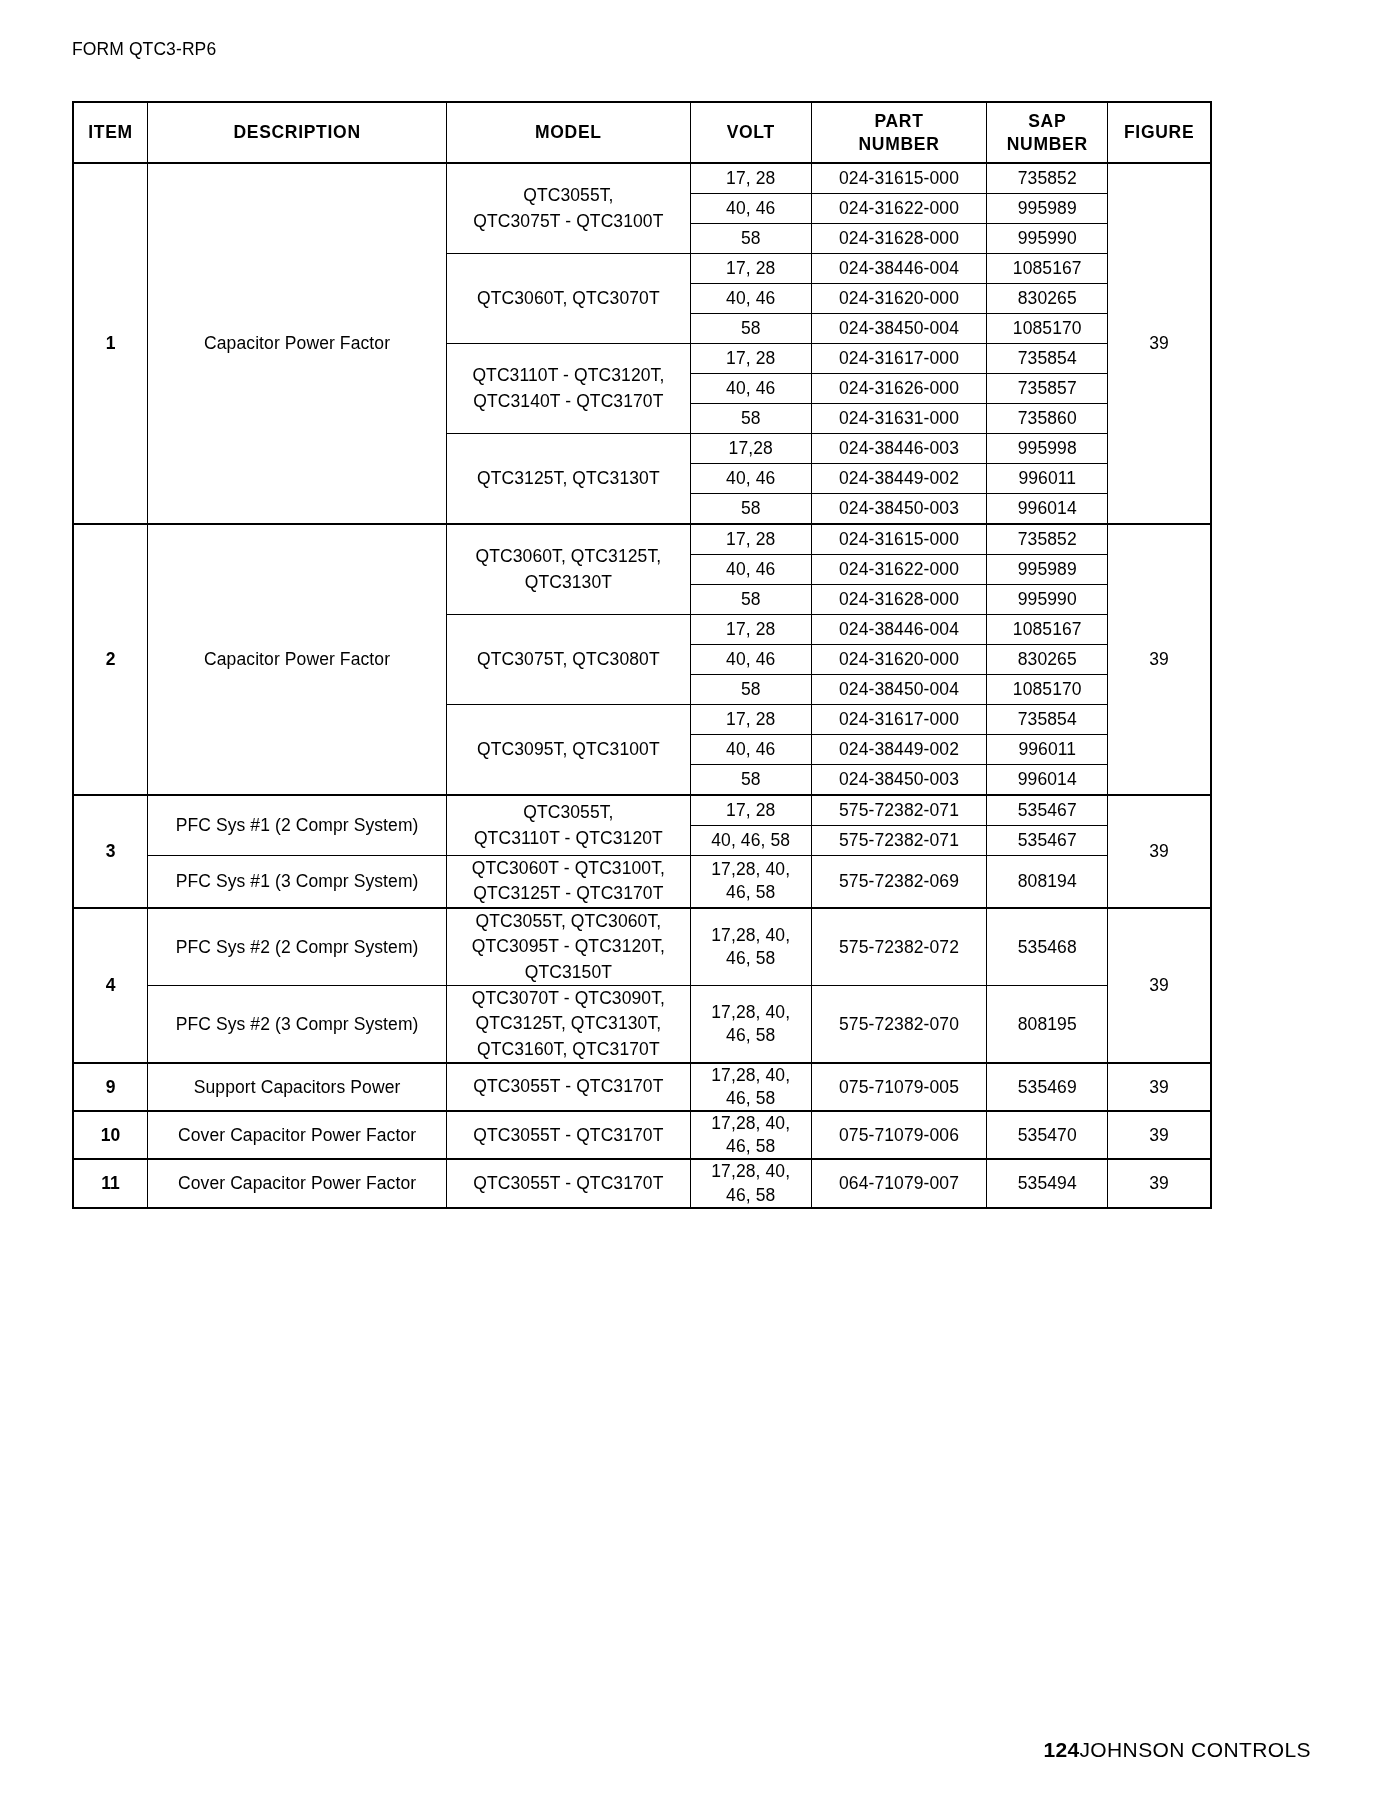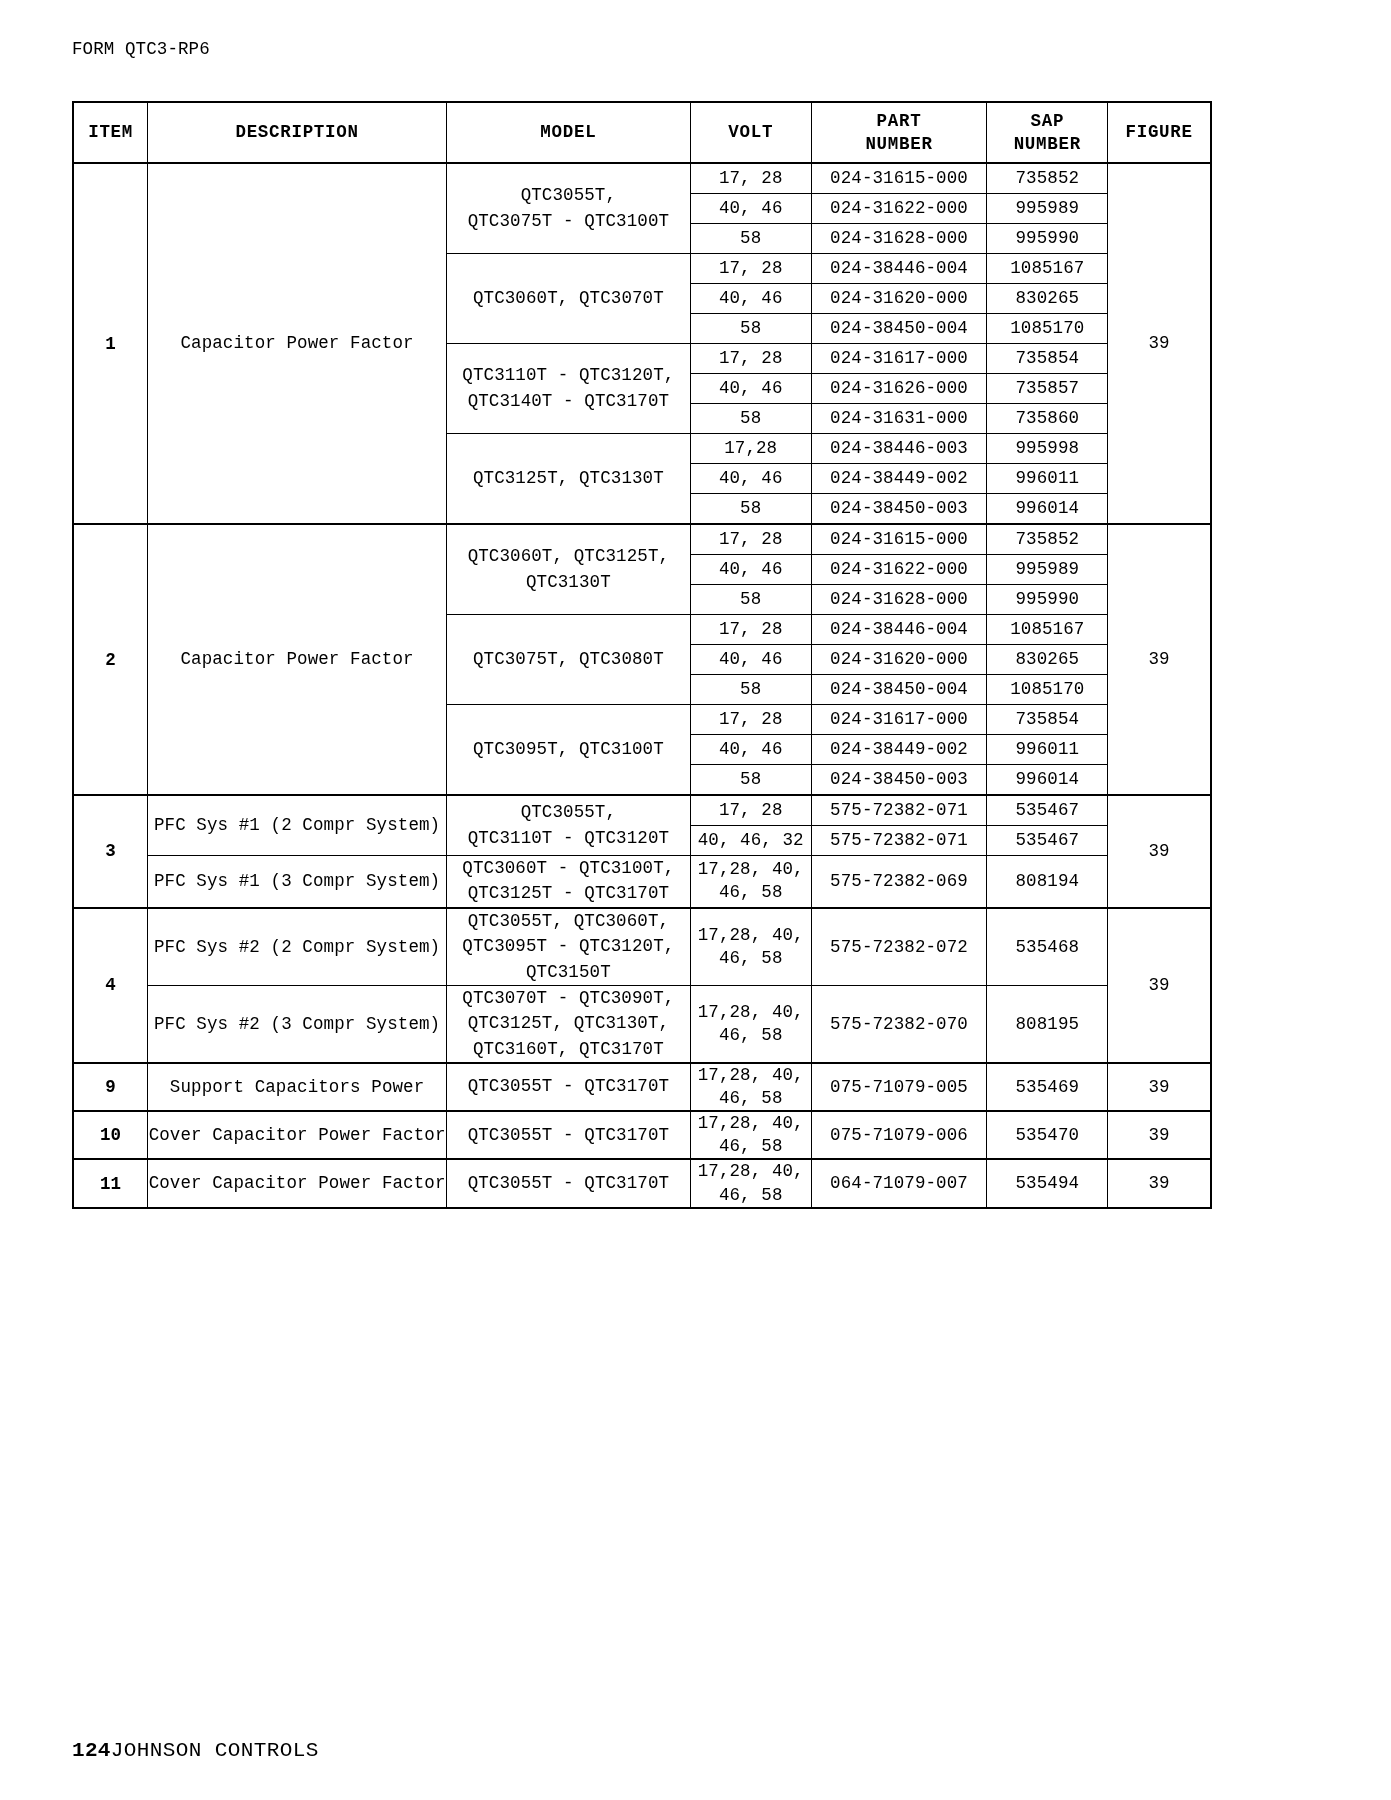--- a/index.html
+++ b/index.html
@@ -14,21 +14,20 @@
     color: #000000;
     position: relative;
     overflow: hidden;
   }
   .page {
     position: relative;
     width: 1391px;
     height: 1800px;
     box-sizing: border-box;
     padding: 38px 72px 0 72px;
-    font-family: Liberation Mono, monospace;
   }
   .doc-header {
     font-size: 17.5px;
     line-height: 1.33;
     letter-spacing: 0.1px;
     margin-bottom: 40px;
   }
   .doc-header div { white-space: pre; }
 
   .table-title {
@@ -84,25 +83,25 @@
   col.c-desc   { width: 272px; }
   col.c-model  { width: 222px; }
   col.c-volt   { width: 110px; }
   col.c-part   { width: 160px; }
   col.c-sap    { width: 110px; }
   col.c-figure { width: 94px; }
 
   .footer {
     position: absolute;
     left: 72px;
-    right: 72px;
+    right: 80px;
     bottom: 38px;
     display: flex;
     align-items: flex-end;
-    justify-content: flex-start;
+    justify-content: flex-end;
   }
   .page-num {
     font-size: 21px;
     font-weight: bold;
     letter-spacing: 0.3px;
   }
   .brand {
     font-size: 21px;
     letter-spacing: 0.4px;
   }
@@ -266,21 +265,21 @@
         <tr class="group-top">
           <td class="item-cell" rowspan="3">3</td>
           <td class="desc-cell" rowspan="2">PFC Sys #1 (2 Compr System)</td>
           <td class="model-cell" rowspan="2">QTC3055T,<br>QTC3110T - QTC3120T</td>
           <td class="volt-cell cell-pad">17, 28</td>
           <td class="cell-pad">575-72382-071</td>
           <td class="cell-pad">535467</td>
           <td class="cell-pad" rowspan="3">39</td>
         </tr>
         <tr>
-          <td class="volt-cell cell-pad">40, 46, 32</td>
+          <td class="volt-cell cell-pad">40, 46, 58</td>
           <td class="cell-pad">575-72382-071</td>
           <td class="cell-pad">535467</td>
         </tr>
         <tr class="grp-sep">
           <td class="desc-cell">PFC Sys #1 (3 Compr System)</td>
           <td class="model-cell">QTC3060T - QTC3100T,<br>QTC3125T - QTC3170T</td>
           <td class="volt-cell cell-pad">17,28, 40,<br>46, 58</td>
           <td class="cell-pad">575-72382-069</td>
           <td class="cell-pad">808194</td>
         </tr>

